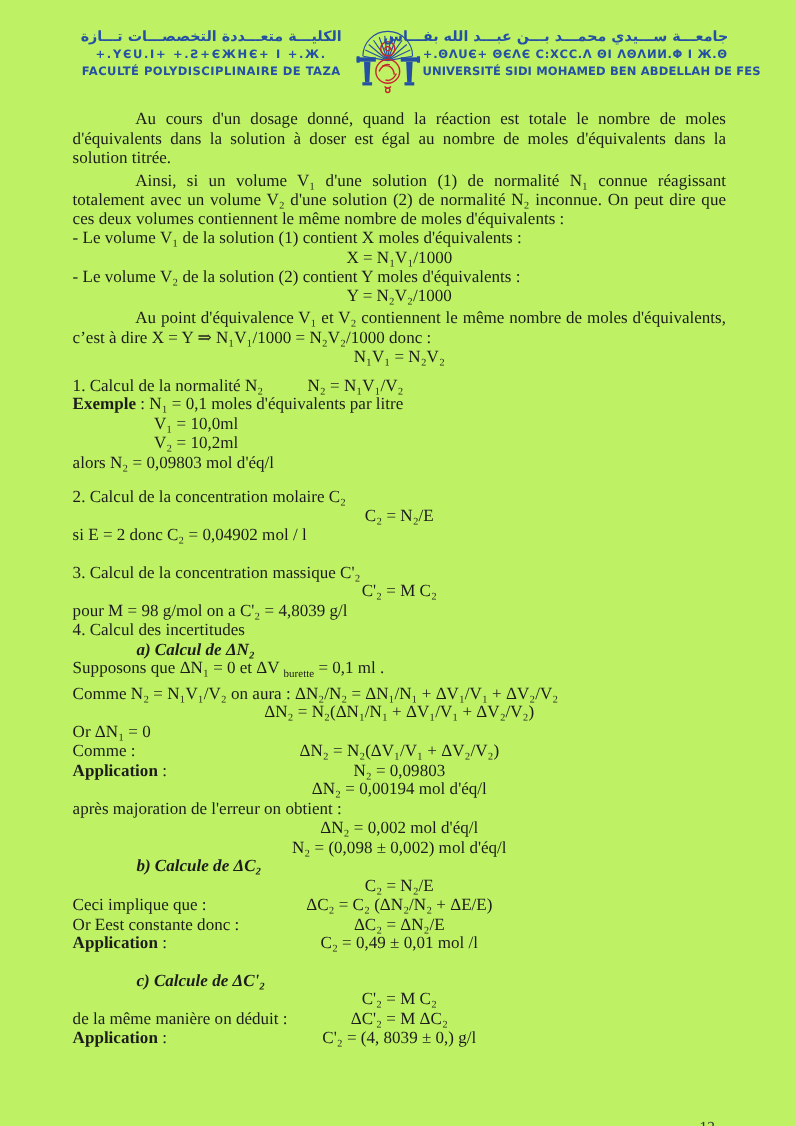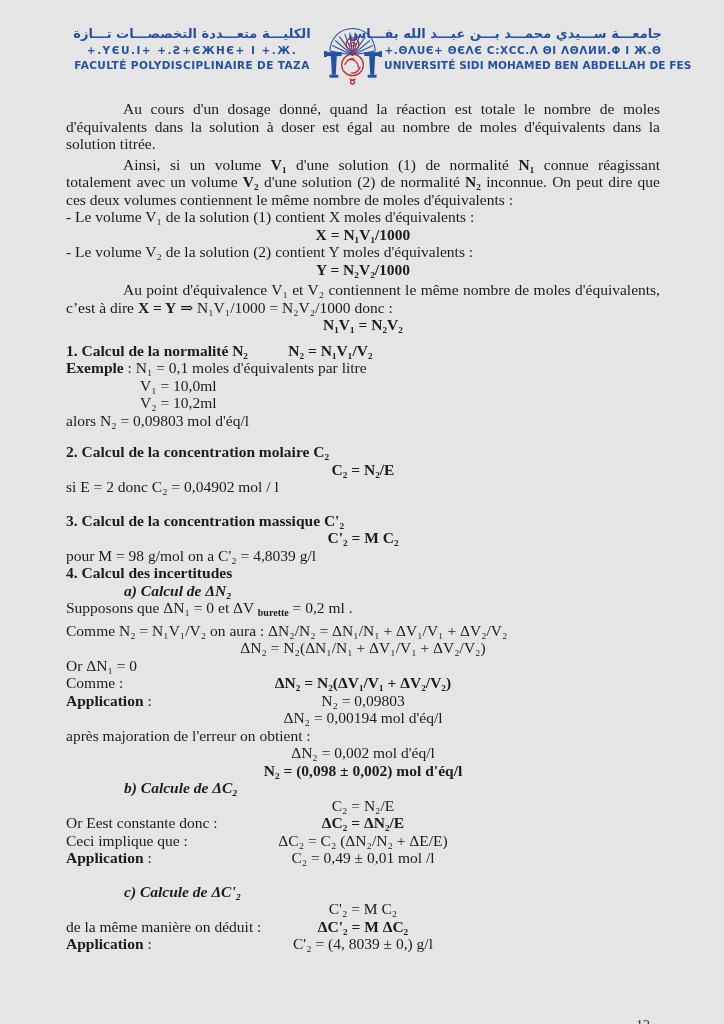--- a/index.html
+++ b/index.html
@@ -5,21 +5,21 @@
   :root{
     --header_blue:#2551a5;
     --logo_red:#c4272e;
     --ink:#1c1c1c;
   }
   *{margin:0;padding:0;box-sizing:border-box;}
   html,body{background:#fff;}
   .page{
     position:relative;
     width:724px;height:1024px;
-    background:#e5e5e5;
+    background:#bef264;
     font-family:"Liberation Serif","DejaVu Serif",serif;
     color:var(--ink);
     overflow:hidden;
   }
   
   .hdr{
     display:flex;align-items:flex-start;justify-content:space-between;
     padding:25px 62px 0 62px;
   }
   .hdr-block{width:272px;text-align:center;color:var(--header_blue);}
@@ -41,23 +41,23 @@
   .hdr-logo{flex:0 0 62px;display:flex;justify-content:center;margin-top:2px;}
   
   .doc{
     padding:9px 64px 0 66px;
     font-size:15.5px;line-height:17.5px;
   }
   .p{text-align:justify;text-indent:57px;}
   .pm{margin-top:3px;}
   .ln{text-align:left;}
   .ctr{text-align:center;}
-  .b{font-weight:bold;}
+  .b{font-weight:normal;}
   .bu{font-weight:bold;}
-  .s{font-size:10px;vertical-align:-3px;font-weight:bold;}
+  .s{font-size:10px;vertical-align:-3px;}
   .g{margin-left:2.6em;}
   .ind{margin-left:74px;}
   .sub-h{font-weight:bold;font-style:italic;margin-left:58px;}
   .frow{position:relative;text-align:center;}
   .frow .lbl{position:absolute;left:0;top:0;text-align:left;}
   .mt1{margin-top:8px;}
   .mt2{margin-top:14px;}
   .mt3{margin-top:16px;}
   .pageno{
     position:absolute;right:74px;top:984px;
@@ -145,48 +145,48 @@
     <div class="ctr b">C₂ = N₂/E</div>
     <div class="ln">si E = 2 donc    C₂ = 0,04902 mol / l</div>
 
     <div class="b mt3">3. Calcul de la concentration massique C'₂</div>
     <div class="ctr b">C'₂ = M C₂</div>
     <div class="ln">pour M = 98 g/mol on a  C'₂ = 4,8039 g/l</div>
 
     <div class="b">4. Calcul des incertitudes</div>
 
     <div class="sub-h">a) Calcul de ΔN₂</div>
-    <div class="ln"><span>Supposons que ΔN₁ = 0 et ΔV </span><span class="s">burette</span><span> = 0,2 ml .</span></div>
+    <div class="ln"><span>Supposons que ΔN₁ = 0 et ΔV </span><span class="s">burette</span><span> = 0,1 ml .</span></div>
     <div class="ln">Comme N₂ = N₁V₁/V₂ on aura : ΔN₂/N₂ = ΔN₁/N₁ + ΔV₁/V₁ + ΔV₂/V₂</div>
     <div class="ctr">ΔN₂ = N₂(ΔN₁/N₁ + ΔV₁/V₁ + ΔV₂/V₂)</div>
     <div class="ln">Or ΔN₁ = 0</div>
     <div class="frow">
       <span class="lbl">Comme :</span>
       <span class="b">ΔN₂ = N₂(ΔV₁/V₁ + ΔV₂/V₂)</span>
     </div>
     <div class="frow">
       <span class="lbl"><span class="bu">Application</span><span> :</span></span>
       <span>N₂ = 0,09803</span>
     </div>
     <div class="ctr">ΔN₂ = 0,00194 mol d'éq/l</div>
     <div class="ln">après majoration de l'erreur on obtient :</div>
     <div class="ctr">ΔN₂ = 0,002 mol d'éq/l</div>
     <div class="ctr b">N₂ = (0,098 ± 0,002) mol d'éq/l</div>
 
     <div class="sub-h">b) Calcule de ΔC₂</div>
     <div class="ctr">C₂ = N₂/E</div>
     <div class="frow">
+      <span class="lbl">Ceci implique que :</span>
+      <span>ΔC₂ = C₂ (ΔN₂/N₂ + ΔE/E)</span>
+    </div>
+    <div class="frow">
       <span class="lbl">Or Eest constante donc :</span>
       <span class="b">ΔC₂ = ΔN₂/E</span>
     </div>
     <div class="frow">
-      <span class="lbl">Ceci implique que :</span>
-      <span>ΔC₂ = C₂ (ΔN₂/N₂ + ΔE/E)</span>
-    </div>
-    <div class="frow">
       <span class="lbl"><span class="bu">Application</span><span> :</span></span>
       <span>C₂ = 0,49 ± 0,01 mol /l</span>
     </div>
 
     <div class="sub-h mt3">c) Calcule de ΔC'₂</div>
     <div class="ctr">C'₂ = M C₂</div>
     <div class="frow">
       <span class="lbl">de la même manière on déduit :</span>
       <span class="b">ΔC'₂ = M ΔC₂</span>
     </div>

